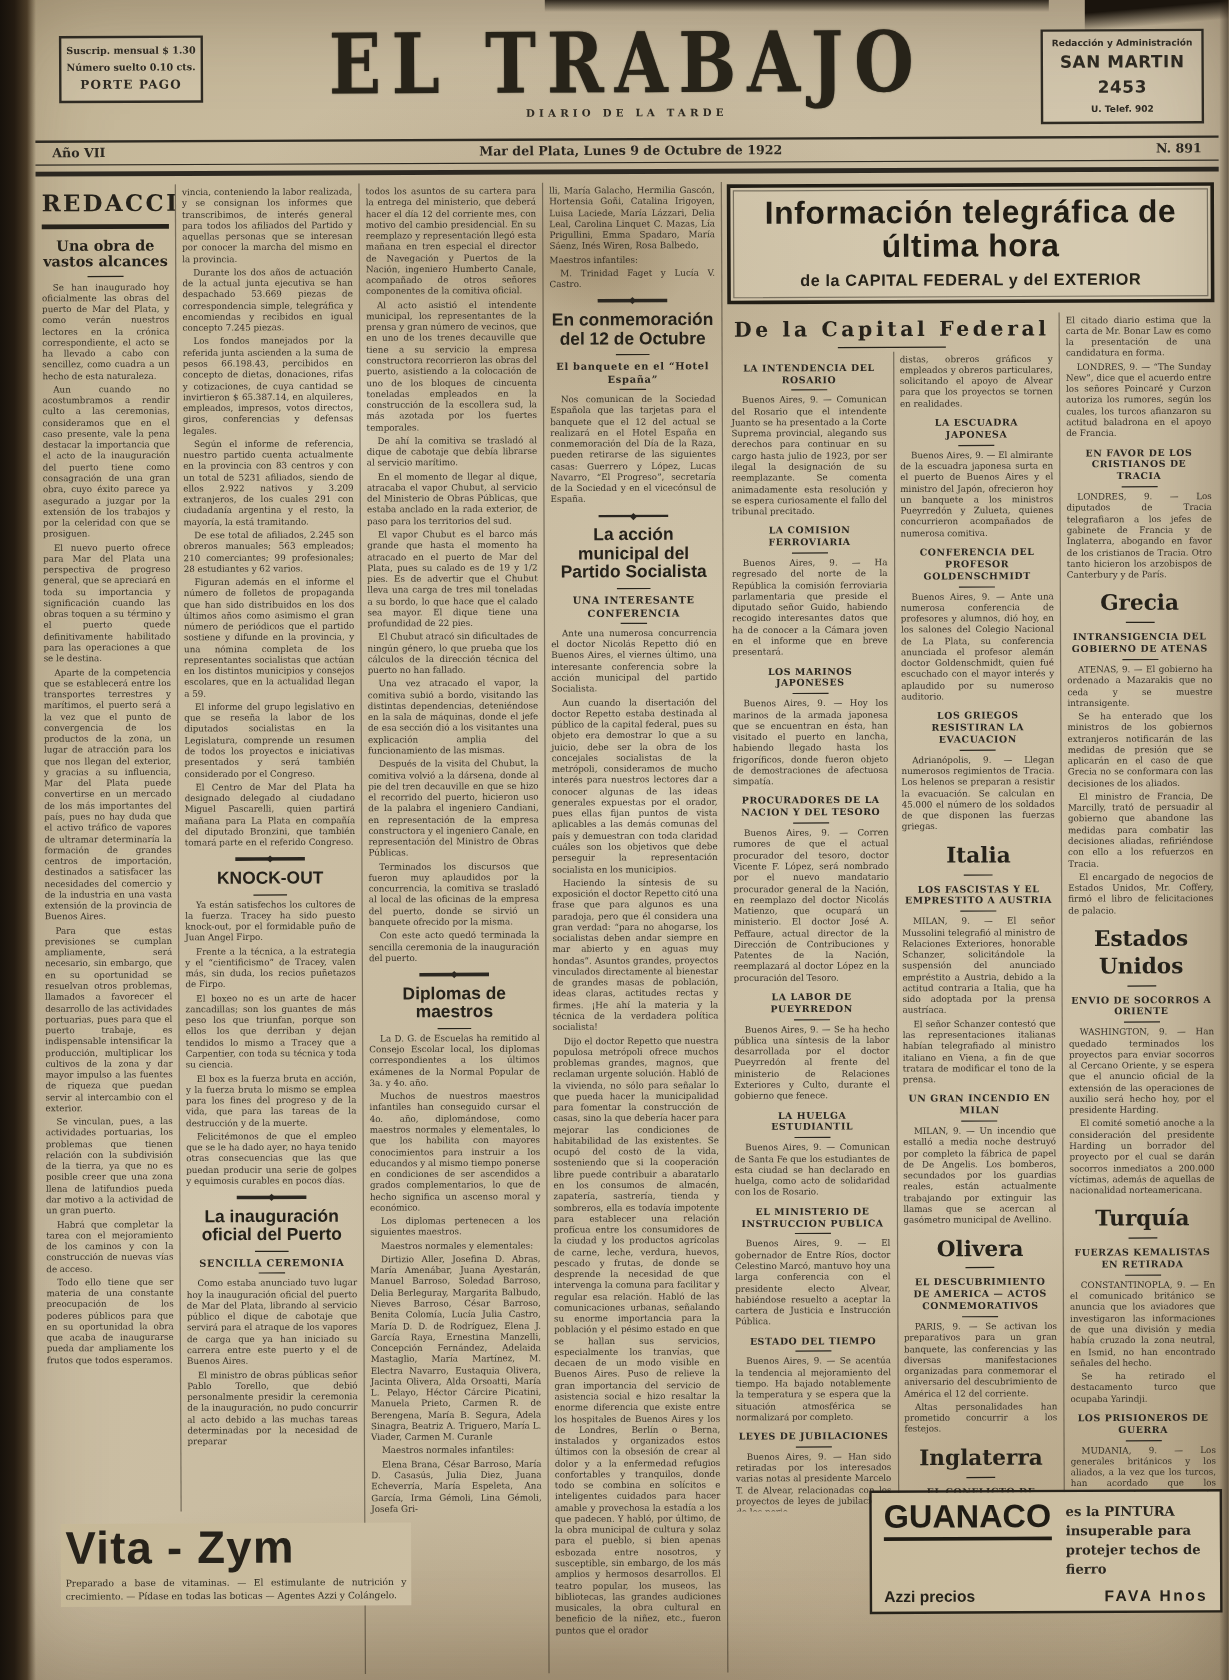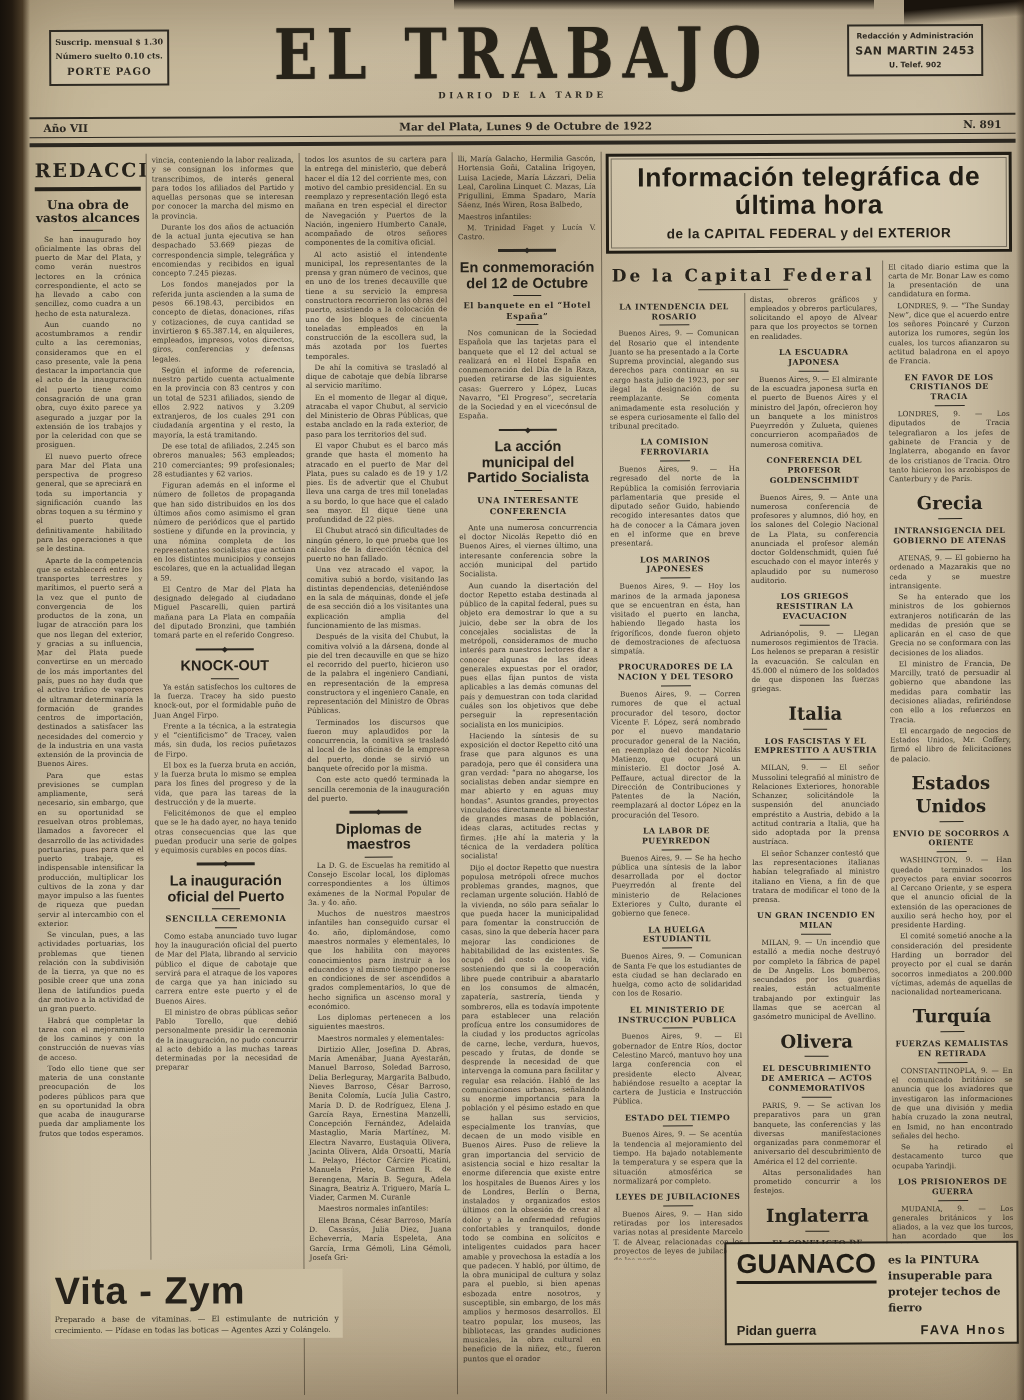--- a/index.html
+++ b/index.html
@@ -25,22 +25,22 @@
   .edge-r{position:absolute;right:0;top:0;width:8px;height:1400px;z-index:5;
     background:linear-gradient(270deg,rgba(40,30,18,.55),rgba(40,30,18,0));}
 
   .content{position:absolute;left:32px;top:6px;width:986px;transform:rotate(-0.25deg);}
 
   
   .masthead{position:relative;height:104px;}
   .m-box{position:absolute;border:2px solid #2e2a22;padding:4px 3px;text-align:center;
     font-weight:bold;color:#2e2a22;background:rgba(236,228,206,.25);}
   .m-box-left{left:20px;top:22px;width:110px;font-size:8px;line-height:1.7;}
-  .m-box-right{right:32px;top:20px;width:126px;font-size:7.5px;line-height:1.55;font-family:"DejaVu Sans",sans-serif;}
-  .m-box-right .big{font-size:11px;letter-spacing:.5px;}
+  .m-box-right{right:12px;top:20px;width:126px;font-size:7.5px;line-height:1.55;font-family:"DejaVu Sans",sans-serif;}
+  .m-box-right .big{font-size:14px;letter-spacing:.5px;}
   .m-title{text-align:center;padding-top:10px;font-weight:bold;font-size:57px;line-height:1;
     letter-spacing:9px;color:#272319;transform:scaleY(1.22);transform-origin:top;
     text-shadow:0 0 1px rgba(39,35,25,.8);}
   .m-sub{text-align:center;font-size:8.5px;font-weight:bold;letter-spacing:3.5px;margin-top:17px;color:#2e2a22;}
   .dateline{display:flex;justify-content:space-between;align-items:center;
     border-top:2px solid #2e2a22;border-bottom:1.5px solid #2e2a22;
     margin-top:5px;padding:3px 14px;font-weight:bold;font-size:10.5px;color:#2b2720;}
   .thick-rule{height:4px;background:#2b2720;margin-top:5px;box-shadow:0 3px 0 -2px #2b2720;}
 
   
@@ -160,25 +160,27 @@
           <div class="p">Habrá que completar la tarea con el mejoramiento de los caminos y con la construcción de nuevas vías de acceso.</div>
           <div class="p">Todo ello tiene que ser materia de una constante preocupación de los poderes públicos para que en su oportunidad la obra que acaba de inaugurarse pueda dar ampliamente los frutos que todos esperamos.</div>
         </div>
       <div class="col c2">
           <div class="p pc">vincia, conteniendo la labor realizada, y se consignan los informes que transcribimos, de interés general para todos los afiliados del Partido y aquellas personas que se interesan por conocer la marcha del mismo en la provincia.</div>
           <div class="p">Durante los dos años de actuación de la actual junta ejecutiva se han despachado 53.669 piezas de correspondencia simple, telegráfica y encomiendas y recibidos en igual concepto 7.245 piezas.</div>
           <div class="p">Los fondos manejados por la referida junta ascienden a la suma de pesos 66.198.43, percibidos en concepto de dietas, donaciones, rifas y cotizaciones, de cuya cantidad se invirtieron $ 65.387.14, en alquileres, empleados, impresos, votos directos, giros, conferencias y defensas legales.</div>
           <div class="p">Según el informe de referencia, nuestro partido cuenta actualmente en la provincia con 83 centros y con un total de 5231 afiliados, siendo de ellos 2.922 nativos y 3.209 extranjeros, de los cuales 291 con ciudadanía argentina y el resto, la mayoría, la está tramitando.</div>
           <div class="p">De ese total de afiliados, 2.245 son obreros manuales; 563 empleados; 210 comerciantes; 99 profesionales; 28 estudiantes y 62 varios.</div>
           <div class="p">Figuran además en el informe el número de folletos de propaganda que han sido distribuidos en los dos últimos años como asimismo el gran número de periódicos que el partido sostiene y difunde en la provincia, y una nómina completa de los representantes socialistas que actúan en los distintos municipios y consejos escolares, que en la actualidad llegan a 59.</div>
+          <div class="p">El informe del grupo legislativo en que se reseña la labor de los diputados socialistas en la Legislatura, comprende un resumen de todos los proyectos e iniciativas presentados y será también considerado por el Congreso.</div>
           <div class="p">El Centro de Mar del Plata ha designado delegado al ciudadano Miguel Pascarelli, quien partirá mañana para La Plata en compañía del diputado Bronzini, que también tomará parte en el referido Congreso.</div>
           <div class="divider"></div>
           <div class="h-sans">KNOCK-OUT</div>
           <div class="p">Ya están satisfechos los cultores de la fuerza. Tracey ha sido puesto knock-out, por el formidable puño de Juan Angel Firpo.</div>
           <div class="p">Frente a la técnica, a la estrategia y el “cientificismo” de Tracey, valen más, sin duda, los recios puñetazos de Firpo.</div>
+          <div class="p">El boxeo no es un arte de hacer zancadillas; son los guantes de más peso los que triunfan, porque son ellos los que derriban y dejan tendidos lo mismo a Tracey que a Carpentier, con toda su técnica y toda su ciencia.</div>
           <div class="p">El box es la fuerza bruta en acción, y la fuerza bruta lo mismo se emplea para los fines del progreso y de la vida, que para las tareas de la destrucción y de la muerte.</div>
           <div class="p">Felicitémonos de que el empleo que se le ha dado ayer, no haya tenido otras consecuencias que las que puedan producir una serie de golpes y equimosis curables en pocos días.</div>
           <div class="divider"></div>
           <div class="h-sans">La inauguración oficial del Puerto</div>
           <div class="subhead">SENCILLA CEREMONIA</div>
           <div class="p">Como estaba anunciado tuvo lugar hoy la inauguración oficial del puerto de Mar del Plata, librando al servicio público el dique de cabotaje que servirá para el atraque de los vapores de carga que ya han iniciado su carrera entre este puerto y el de Buenos Aires.</div>
           <div class="p">El ministro de obras públicas señor Pablo Torello, que debió personalmente presidir la ceremonia de la inauguración, no pudo concurrir al acto debido a las muchas tareas determinadas por la necesidad de preparar</div>
         </div>
       <div class="col c3">
           <div class="p pc">todos los asuntos de su cartera para la entrega del ministerio, que deberá hacer el día 12 del corriente mes, con motivo del cambio presidencial. En su reemplazo y representación llegó esta mañana en tren especial el director de Navegación y Puertos de la Nación, ingeniero Humberto Canale, acompañado de otros señores componentes de la comitiva oficial.</div>
@@ -292,21 +294,21 @@
               <div class="tele-h">LOS PRISIONEROS DE GUERRA</div>
               <div class="p">MUDANIA, 9. — Los generales británicos y los aliados, a la vez que los turcos, han acordado que los prisioneros de guerra serán puestos en libertad; entonces los turcos harán lo propio con los prisioneros griegos, después del tratado.</div>
             </div>
         </div>
         <div class="guanaco">
           <div class="g-row1">
             <span class="g-brand">GUANACO</span>
             <span class="g-tag">es la PINTURA insuperable para protejer techos de fierro</span>
           </div>
           <div class="g-row2">
-            <span class="g-left">Pidan guerra</span>
+            <span class="g-left">Azzi precios</span>
             <span class="g-right">FAVA Hnos</span>
           </div>
         </div>
       </section>
     </main>
 
     <div class="vita">
       <div class="vita-title">Vita - Zym</div>
       <div class="vita-text">Preparado a base de vitaminas. — El estimulante de nutrición y crecimiento. — Pídase en todas las boticas — Agentes Azzi y Colángelo.</div>
     </div>

